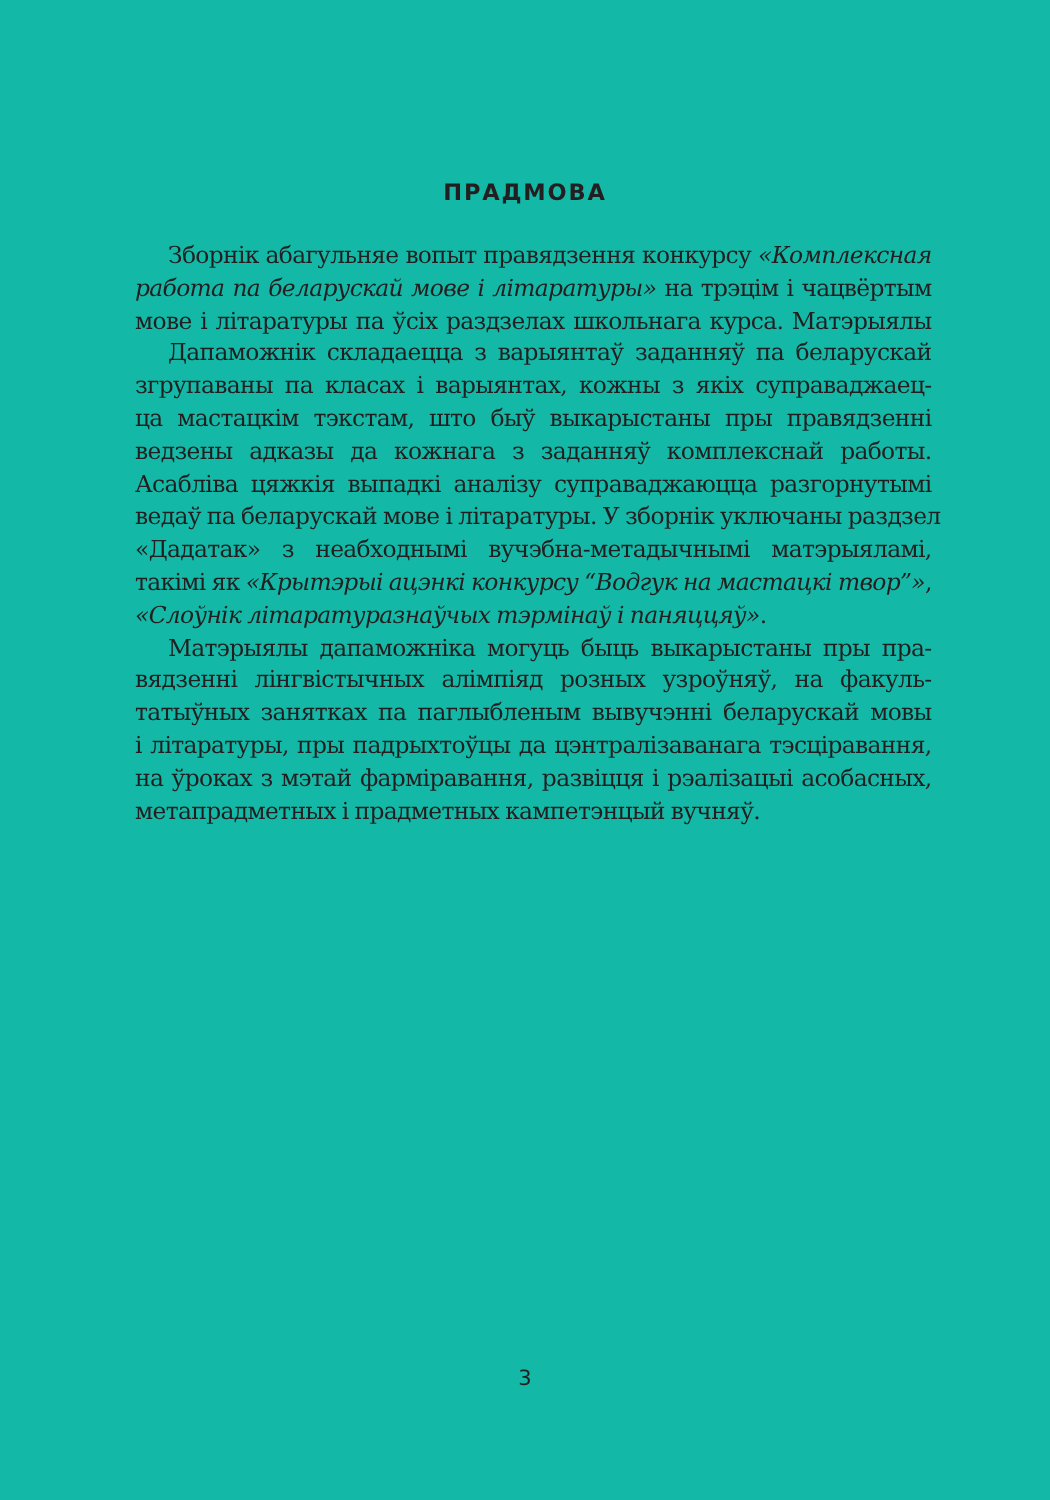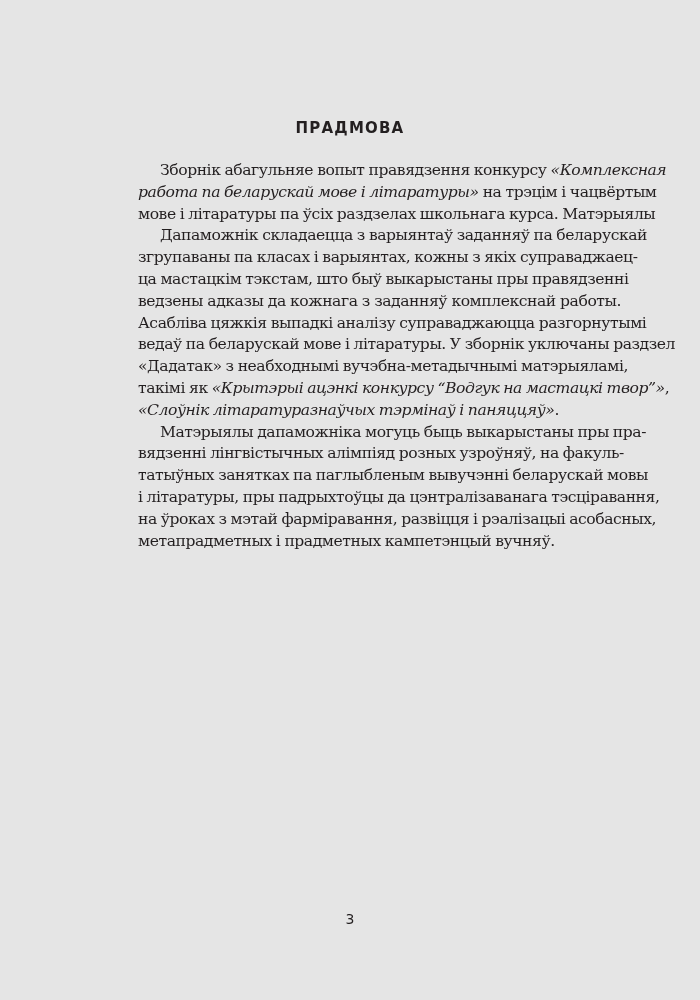--- a/index.html
+++ b/index.html
@@ -1,31 +1,31 @@
 <!DOCTYPE html>
 <html><head>
 <meta charset="utf-8">
 <style>
   html, body { margin: 0; padding: 0; background: #ffffff; }
   body { width: 700px; height: 1000px; position: relative; overflow: hidden; }
-  .page { position: absolute; left: 0; top: 0; width: 700px; height: 1000px; background: #e5e5e5; }
+  .page { position: absolute; left: 0; top: 0; width: 700px; height: 1000px; background: #14b8a6; }
   .heading {
     position: absolute; left: 0; width: 700px; top: 119px;
     text-align: center;
     font-family: "DejaVu Sans", sans-serif; font-weight: bold;
     font-size: 15px; letter-spacing: 1.2px; color: #231f20;
   }
   .body-text {
     position: absolute; left: 90px; top: 160px; width: 531px;
     font-family: "DejaVu Serif", serif; font-size: 15.6px; color: #231f20;
   }
   .line {
     display: block; height: 21.8px; line-height: 21.8px;
     white-space: nowrap; text-align: justify; text-align-last: justify;
-    letter-spacing: -0.45px; word-spacing: -0.5px; margin-left: 48px;
+    letter-spacing: -0.45px; word-spacing: -0.5px;
   }
   .line.last { text-align-last: left; }
   .line.indent { padding-left: 22px; }
   .it { font-style: italic; }
   .page-number {
     position: absolute; left: 0; width: 700px; top: 911px; text-align: center;
     font-family: "DejaVu Sans", sans-serif; font-size: 14px; color: #231f20;
   }
 </style>
 </head>

